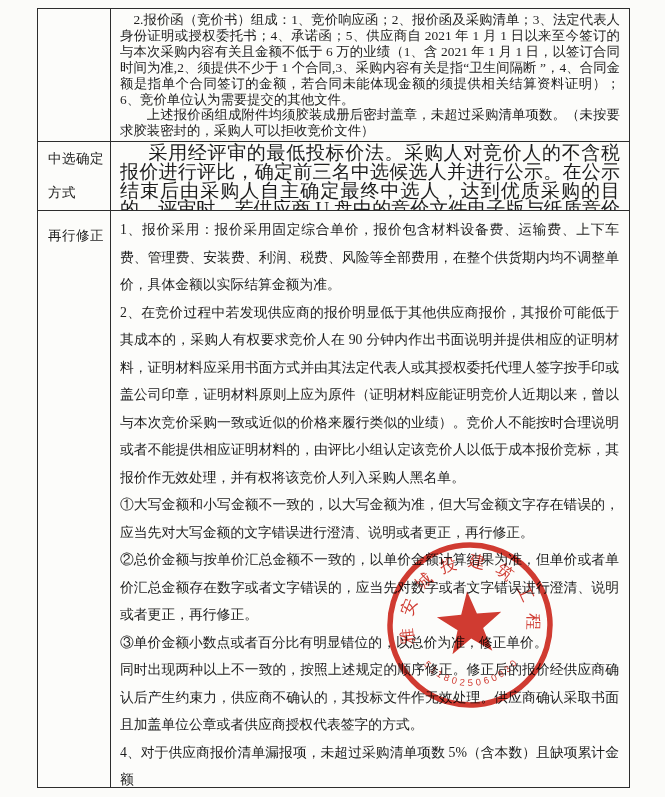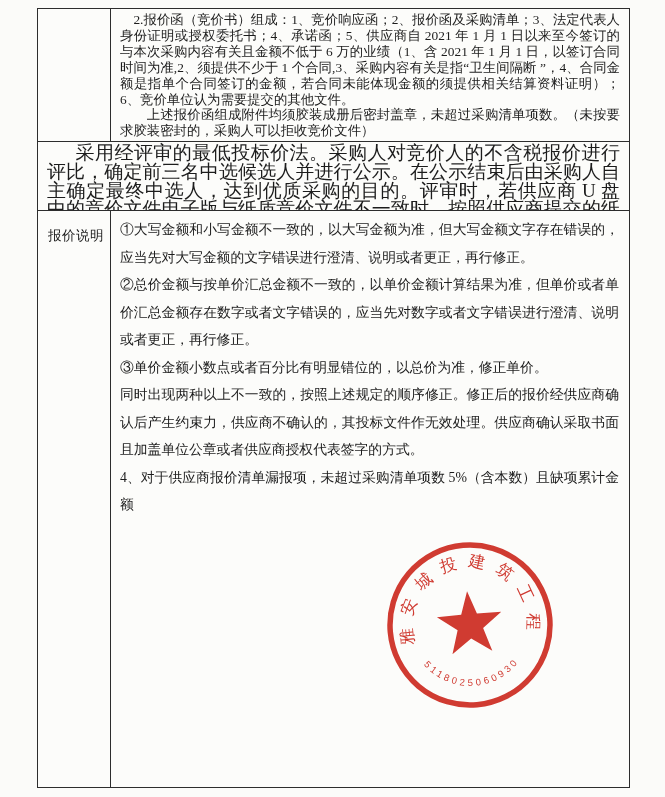--- a/index.html
+++ b/index.html
@@ -78,28 +78,31 @@
 
   <div class="t-row row-1">
     <div class="cell-label"></div>
     <div class="cell-content">
       <p class="p-first">2.报价函（竞价书）组成：1、竞价响应函；2、报价函及采购清单；3、法定代表人身份证明或授权委托书；4、承诺函；5、供应商自 2021 年 1 月 1 日以来至今签订的与本次采购内容有关且金额不低于 6 万的业绩（1、含 2021 年 1 月 1 日，以签订合同时间为准,2、须提供不少于 1 个合同,3、采购内容有关是指“卫生间隔断 ”，4、合同金额是指单个合同签订的金额，若合同未能体现金额的须提供相关结算资料证明）；6、竞价单位认为需要提交的其他文件。</p>
       <p class="p-note">上述报价函组成附件均须胶装成册后密封盖章，未超过采购清单项数。（未按要求胶装密封的，采购人可以拒收竞价文件）</p>
     </div>
   </div>
 
   <div class="t-row row-2">
+    <div class="cell-label">中选确定方式</div>
     <div class="cell-content">
       <p>采用经评审的最低投标价法。采购人对竞价人的不含税报价进行评比，确定前三名中选候选人并进行公示。在公示结束后由采购人自主确定最终中选人，达到优质采购的目的。评审时，若供应商 U 盘中的竞价文件电子版与纸质竞价文件不一致时，按照供应商提交的纸质竞价文件进行评比。</p>
     </div>
   </div>
 
   <div class="t-row row-3">
-    <div class="cell-label">报价说明</div>
+    <div class="cell-label">再行修正</div>
     <div class="cell-content">
+      <p>1、报价采用：报价采用固定综合单价，报价包含材料设备费、运输费、上下车费、管理费、安装费、利润、税费、风险等全部费用，在整个供货期内均不调整单价，具体金额以实际结算金额为准。</p>
+      <p>2、在竞价过程中若发现供应商的报价明显低于其他供应商报价，其报价可能低于其成本的，采购人有权要求竞价人在 90 分钟内作出书面说明并提供相应的证明材料，证明材料应采用书面方式并由其法定代表人或其授权委托代理人签字按手印或盖公司印章，证明材料原则上应为原件（证明材料应能证明竞价人近期以来，曾以与本次竞价采购一致或近似的价格来履行类似的业绩）。竞价人不能按时合理说明或者不能提供相应证明材料的，由评比小组认定该竞价人以低于成本报价竞标，其报价作无效处理，并有权将该竞价人列入采购人黑名单。</p>
       <p>①大写金额和小写金额不一致的，以大写金额为准，但大写金额文字存在错误的，应当先对大写金额的文字错误进行澄清、说明或者更正，再行修正。</p>
       <p>②总价金额与按单价汇总金额不一致的，以单价金额计算结果为准，但单价或者单价汇总金额存在数字或者文字错误的，应当先对数字或者文字错误进行澄清、说明或者更正，再行修正。</p>
       <p>③单价金额小数点或者百分比有明显错位的，以总价为准，修正单价。</p>
       <p>同时出现两种以上不一致的，按照上述规定的顺序修正。修正后的报价经供应商确认后产生约束力，供应商不确认的，其投标文件作无效处理。供应商确认采取书面且加盖单位公章或者供应商授权代表签字的方式。</p>
       <p>4、对于供应商报价清单漏报项，未超过采购清单项数 5%（含本数）且缺项累计金额</p>
     </div>
   </div>
 
 </div>
 

